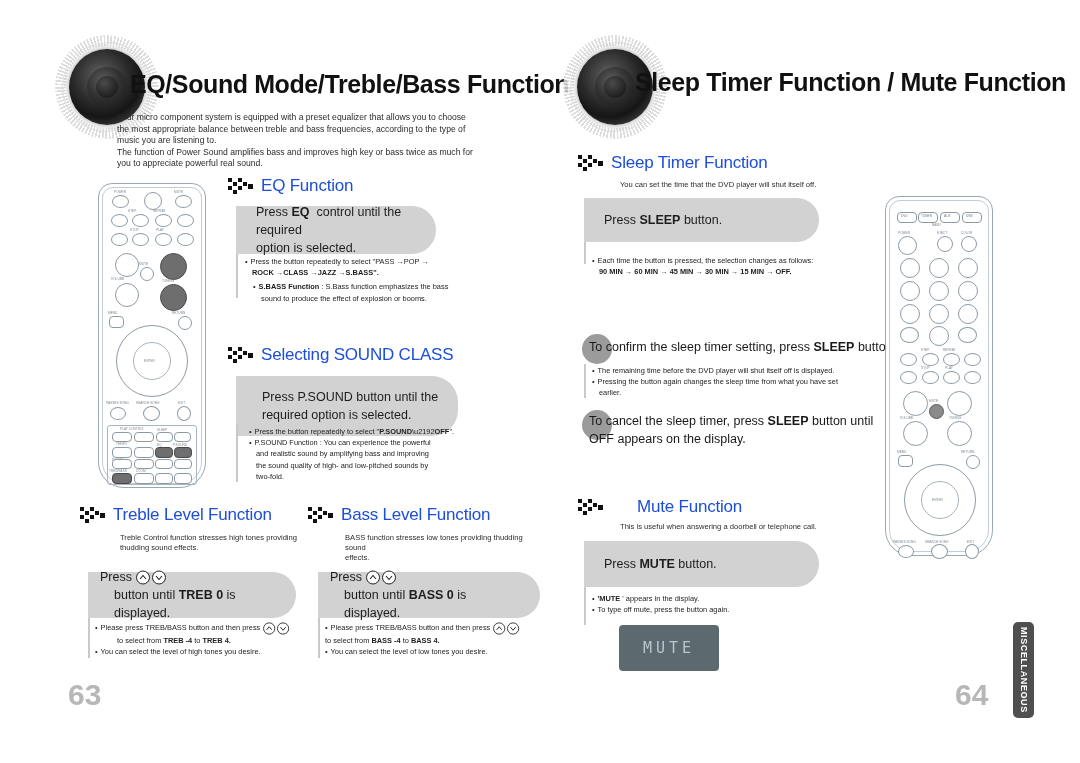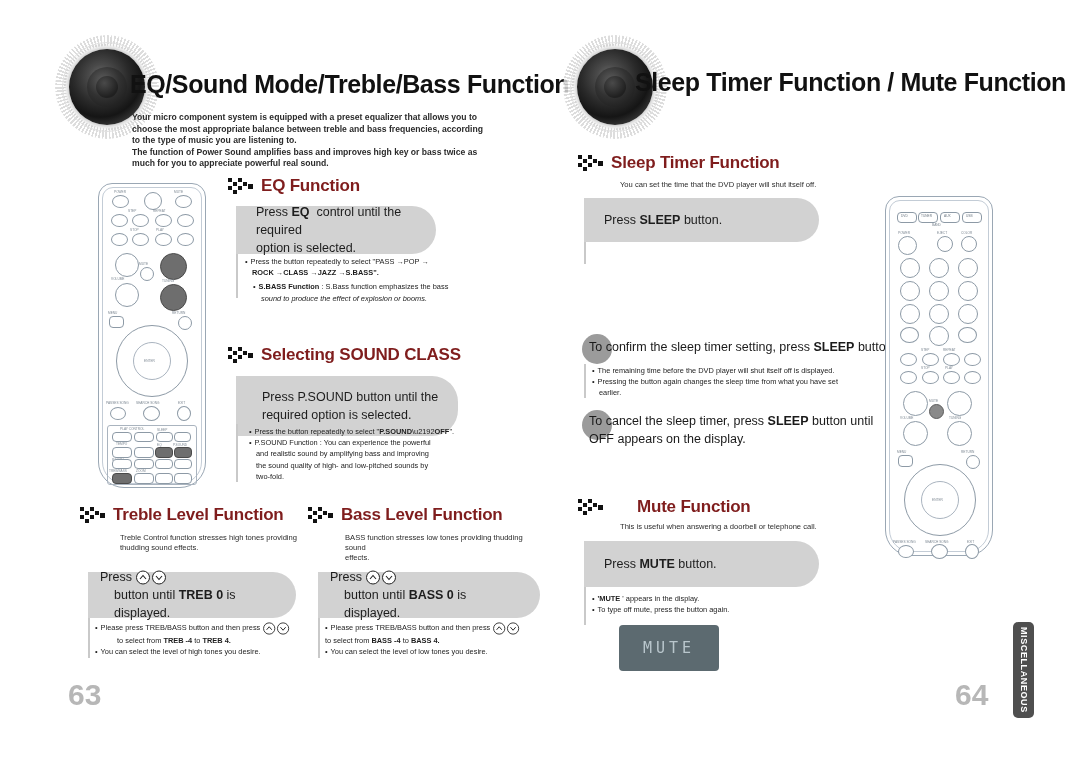--- a/index.html
+++ b/index.html
@@ -44,21 +44,21 @@
   .page-title{
     position:absolute;font-size:25px;font-weight:bold;letter-spacing:-.4px;
     white-space:nowrap;color:#111;
   }
   .intro{
     position:absolute;font-size:8.6px;line-height:11.6px;color:#2b2b2b;
   }
 
   
   .sec{position:absolute;display:flex;align-items:center;gap:7px;white-space:nowrap;}
-  .sec h2{margin:0;font-size:17px;font-weight:bold;letter-spacing:-.2px;color:#7f1d1d;}
+  .sec h2{margin:0;font-size:17px;font-weight:normal;letter-spacing:-.2px;color:#1d4ed8;}
   .checker{width:26px;height:19px;flex:0 0 auto;}
 
   .subnote{position:absolute;font-size:7.6px;color:#2b2b2b;line-height:10px;}
 
   
   .callout{
     position:absolute;background:#d2d2d2;
     border-radius:0 26px 26px 0;
     display:flex;align-items:center;
   }
@@ -136,21 +136,21 @@
 
   <div class="speaker" style="left:55px;top:35px;">
     <div class="ring"></div>
       <div class="ring2"></div>
     <div class="cone"></div>
       <div class="dust"></div>
       <div class="dust2"></div>
   </div>
 
   <div class="page-title" style="left:130px;top:70px;">EQ/Sound Mode/Treble/Bass Function</div>
-  <div class="intro" style="left:132px;top:112px;width:360px;white-space:pre-line;font-weight:bold;">Your micro component system is equipped with a preset equalizer that allows you to choose the most appropriate balance between treble and bass frequencies, according to the type of music you are listening to.
+  <div class="intro" style="left:117px;top:112px;width:360px;white-space:pre-line;">Your micro component system is equipped with a preset equalizer that allows you to choose the most appropriate balance between treble and bass frequencies, according to the type of music you are listening to.
 The function of Power Sound amplifies bass and improves high key or bass twice as much for you to appreciate powerful real sound.</div>
 
   <div class="remote" style="left:98px;top:183px;width:108px;height:305px;">
     <div class="rbody"></div>
       <div class="rbody2"></div>
     <div class="lab" style="left:16px;top:7px;">POWER</div>
     <div class="lab" style="left:76px;top:7px;">MUTE</div>
     <div class="btn" style="left:14px;top:12px;width:15px;height:11px;"></div>
     <div class="btn" style="left:46px;top:9px;width:16px;height:16px;"></div>
     <div class="btn" style="left:77px;top:12px;width:15px;height:11px;"></div>
@@ -240,21 +240,21 @@
       <span>Press <b>EQ</b>&nbsp; control until the required</span><br>
       <span>option is selected.</span>
     </div>
   </div>
   <div class="tickline" style="left:236px;top:254px;height:44px;"></div>
 
   <div class="bul" style="left:245px;top:257px;width:240px;">
     <span class="row dot">Press the button repeatedly to select "PASS →POP →</span>
     <span class="row" style="padding-left:7px;"><b>ROCK →CLASS →JAZZ →S.BASS".</b></span>
     <span class="row dot" style="padding-left:8px;margin-top:4px;"><b>S.BASS Function</b> : S.Bass function emphasizes the bass</span>
-    <span class="row ind" style="padding-left:16px;font-style:italic;">sound to produce the effect of explosion or booms.</span>
+    <span class="row ind" style="padding-left:16px;">sound to produce the effect of explosion or booms.</span>
   </div>
 
   <div class="sec" style="left:228px;top:345px;">
     <svg class="checker" viewBox="0 0 26 19">
       <g fill="#111">
         <rect x="0" y="1" width="4" height="4"></rect>
           <rect x="5" y="5" width="4" height="4"></rect>
         <rect x="0" y="9" width="4" height="4"></rect>
           <rect x="5" y="13" width="4" height="4"></rect>
         <rect x="10" y="1" width="4" height="4"></rect>
@@ -400,20 +400,24 @@
     </svg>
     <h2>Sleep Timer Function</h2>
   </div>
   <div class="subnote" style="left:80px;top:180px;width:280px;">You can set the time that the DVD player will shut itself off.</div>
 
   <div class="callout" style="left:44px;top:198px;width:235px;height:44px;">
     <div class="ctext" style="padding-left:20px;">Press <b>SLEEP</b> button.</div>
   </div>
   <div class="tickline" style="left:44px;top:242px;height:22px;"></div>
 
+  <div class="bul" style="left:52px;top:256px;width:290px;">
+    <span class="row dot">Each time the button is pressed, the selection changes as follows:</span>
+    <span class="row" style="padding-left:7px;"><b>90 MIN → 60 MIN → 45 MIN → 30 MIN → 15 MIN →  OFF.</b></span>
+  </div>
 
 
   <div class="blob" style="left:42px;top:334px;"></div>
   <div class="stmt" style="left:49px;top:338px;width:350px;">
     To confirm the sleep timer setting, press <b>SLEEP</b> button.
   </div>
   <div class="tickline" style="left:44px;top:364px;height:34px;"></div>
 
   <div class="bul" style="left:52px;top:366px;width:300px;">
     <span class="row dot">The remaining time before the DVD player will shut itself off is displayed.</span>

